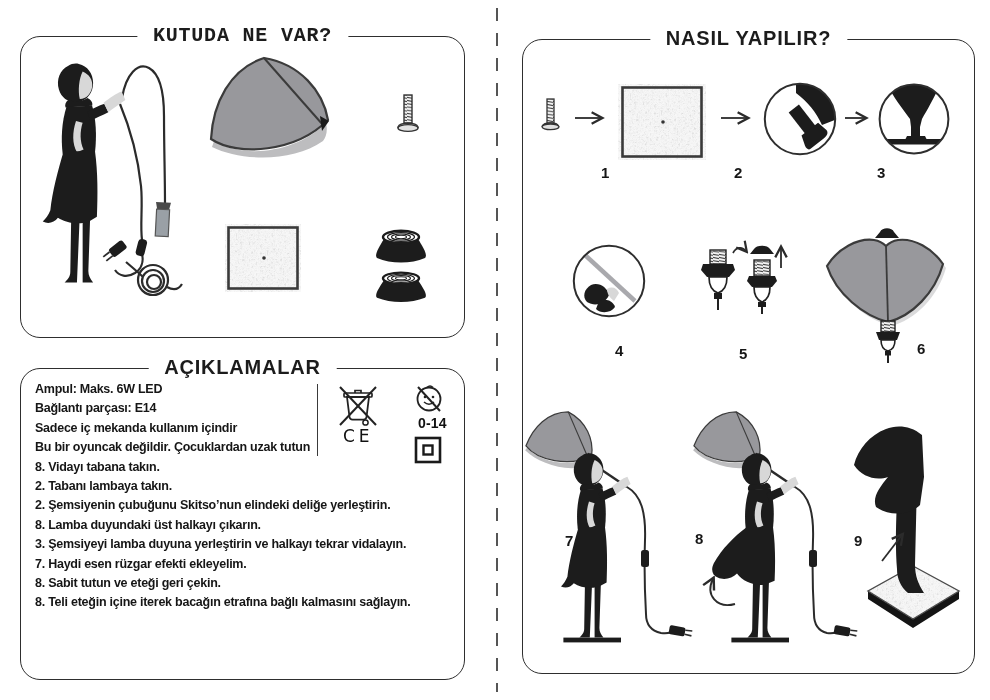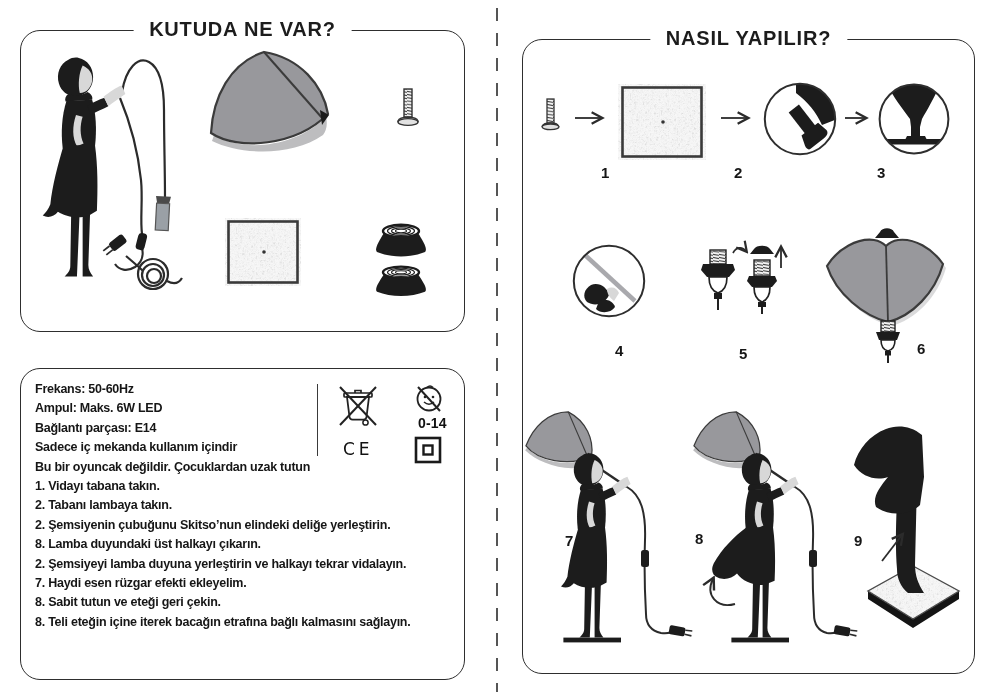--- a/index.html
+++ b/index.html
@@ -80,21 +80,21 @@
         <ellipse cx="30" cy="10" rx="18" ry="6.2" fill="#fff" stroke="#1c1c1c" stroke-width="2.4"></ellipse>
         <ellipse cx="30" cy="10" rx="13.5" ry="4.4" fill="none" stroke="#1c1c1c" stroke-width="1.1"></ellipse>
         <ellipse cx="30" cy="10" rx="9.5" ry="3" fill="none" stroke="#1c1c1c" stroke-width="1.1"></ellipse>
         <ellipse cx="30" cy="10" rx="5.5" ry="1.7" fill="none" stroke="#1c1c1c" stroke-width="1.1"></ellipse>
       </g>
     </defs>
   </svg>
 
   <div class="center-divider" style="left:496px;top:8px;height:684px;"></div>
 
-  <div class="panel" style="left:20px;top:30px;width:443px;height:300px;">
+  <div class="panel" style="left:20px;top:36px;width:443px;height:300px;font-family:Liberation Mono, monospace;">
     <div class="panel-title">KUTUDA NE VAR?</div>
 
     <svg class="abs" style="left:15px;top:17px;" width="150" height="262" viewBox="0 0 150 262">
       <path class="ln" stroke-width="2.2" d="M86,44 C90,20 102,8 113,14 C124,20 128,38 128,62 C128,92 129,122 129,150"></path>
       <path class="ln" stroke-width="2.2" d="M84,50 C94,74 102,104 105,132 C107,152 104,170 106,186"></path>
       <path class="ln" stroke-width="2.2" d="M106,200 C108,208 105,215 99,219 C91,224 83,222 79,216"></path>
       <g transform="translate(72,196) rotate(-38)">
         <rect x="0" y="0" width="17" height="10" rx="2.5" class="blk"></rect>
         <line x1="-8" y1="2.5" x2="0" y2="2.5" class="ln" stroke-width="1.8"></line>
         <line x1="-8" y1="7.5" x2="0" y2="7.5" class="ln" stroke-width="1.8"></line>
@@ -138,32 +138,32 @@
       <g>
           <use href="#baseRing"></use>
         </g>
       <g transform="translate(0,42) scale(1,0.93)">
           <use href="#baseRing"></use>
         </g>
     </svg>
   </div>
 
   <div class="panel" style="left:20px;top:368px;width:443px;height:310px;">
+    <div class="panel-title">AÇIKLAMALAR</div>
 
     <div class="info-text">
-      <p>Frekans: 50-60Hz</p>
       <p>Ampul: Maks. 6W LED</p>
       <p>Bağlantı parçası: E14</p>
       <p>Sadece iç mekanda kullanım içindir</p>
       <p>Bu bir oyuncak değildir. Çocuklardan uzak tutun</p>
-      <p>1. Vidayı tabana takın.</p>
+      <p>8. Vidayı tabana takın.</p>
       <p>2. Tabanı lambaya takın.</p>
       <p>2. Şemsiyenin çubuğunu Skitso’nun elindeki deliğe yerleştirin.</p>
       <p>8. Lamba duyundaki üst halkayı çıkarın.</p>
-      <p>2. Şemsiyeyi lamba duyuna yerleştirin ve halkayı tekrar vidalayın.</p>
+      <p>3. Şemsiyeyi lamba duyuna yerleştirin ve halkayı tekrar vidalayın.</p>
       <p>7. Haydi esen rüzgar efekti ekleyelim.</p>
       <p>8. Sabit tutun ve eteği geri çekin.</p>
       <p>8. Teli eteğin içine iterek bacağın etrafına bağlı kalmasını sağlayın.</p>
     </div>
 
     <div class="vline" style="left:296px;top:15px;height:72px;"></div>
 
     <svg class="abs" style="left:316px;top:14px;" width="42" height="44" viewBox="0 0 42 44">
       <rect x="7" y="10" width="28" height="4" rx="1" fill="none" stroke="#222" stroke-width="1.7"></rect>
       <path d="M18,10 L18,7.5 L24,7.5 L24,10" fill="none" stroke="#222" stroke-width="1.7"></path>
@@ -176,21 +176,21 @@
     <svg class="abs" style="left:392px;top:15px;" width="32" height="30" viewBox="0 0 32 30">
       <circle cx="16" cy="15" r="11.5" fill="none" stroke="#222" stroke-width="1.8"></circle>
       <path d="M14,3.5 Q17,0.5 20,3.5" fill="none" stroke="#222" stroke-width="1.6"></path>
       <circle cx="12" cy="13" r="1.3" fill="#222"></circle>
       <circle cx="20" cy="13" r="1.3" fill="#222"></circle>
       <path d="M11,18 Q16,22.5 21,18" fill="none" stroke="#222" stroke-width="1.5"></path>
       <line x1="5" y1="3" x2="27" y2="27" stroke="#222" stroke-width="2"></line>
     </svg>
     <span class="agelbl" style="left:397px;top:46px;">0-14</span>
 
-    <span class="celbl" style="left:322px;top:70px;">CE</span>
+    <span class="celbl" style="left:322px;top:57px;">CE</span>
 
     <svg class="abs" style="left:393px;top:67px;" width="28" height="28" viewBox="0 0 28 28">
       <rect x="2" y="2" width="24" height="24" fill="none" stroke="#1a1a1a" stroke-width="2.6"></rect>
       <rect x="9.5" y="9.5" width="9" height="9" fill="none" stroke="#1a1a1a" stroke-width="2.4"></rect>
     </svg>
   </div>
 
   <div class="panel" style="left:522px;top:39px;width:451px;height:633px;">
     <div class="panel-title">NASIL YAPILIR?</div>
 

